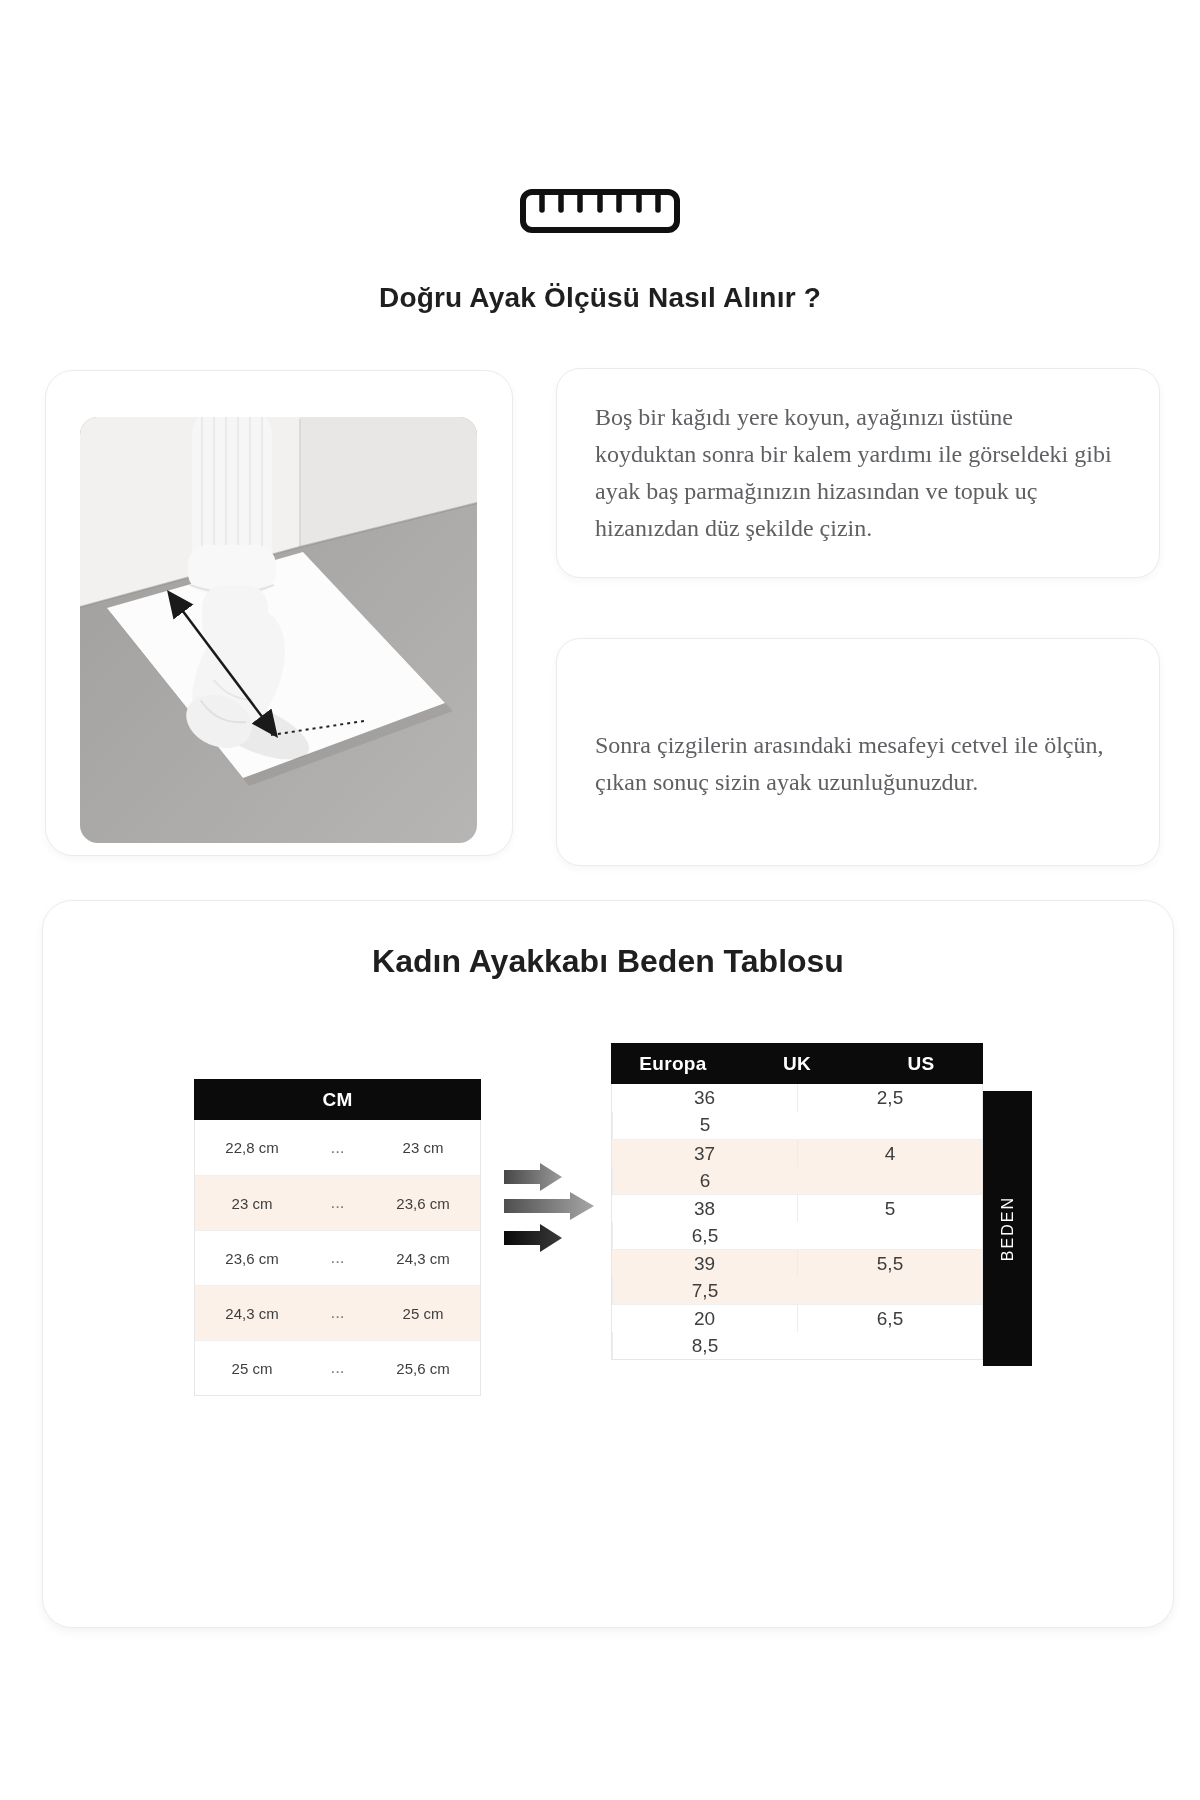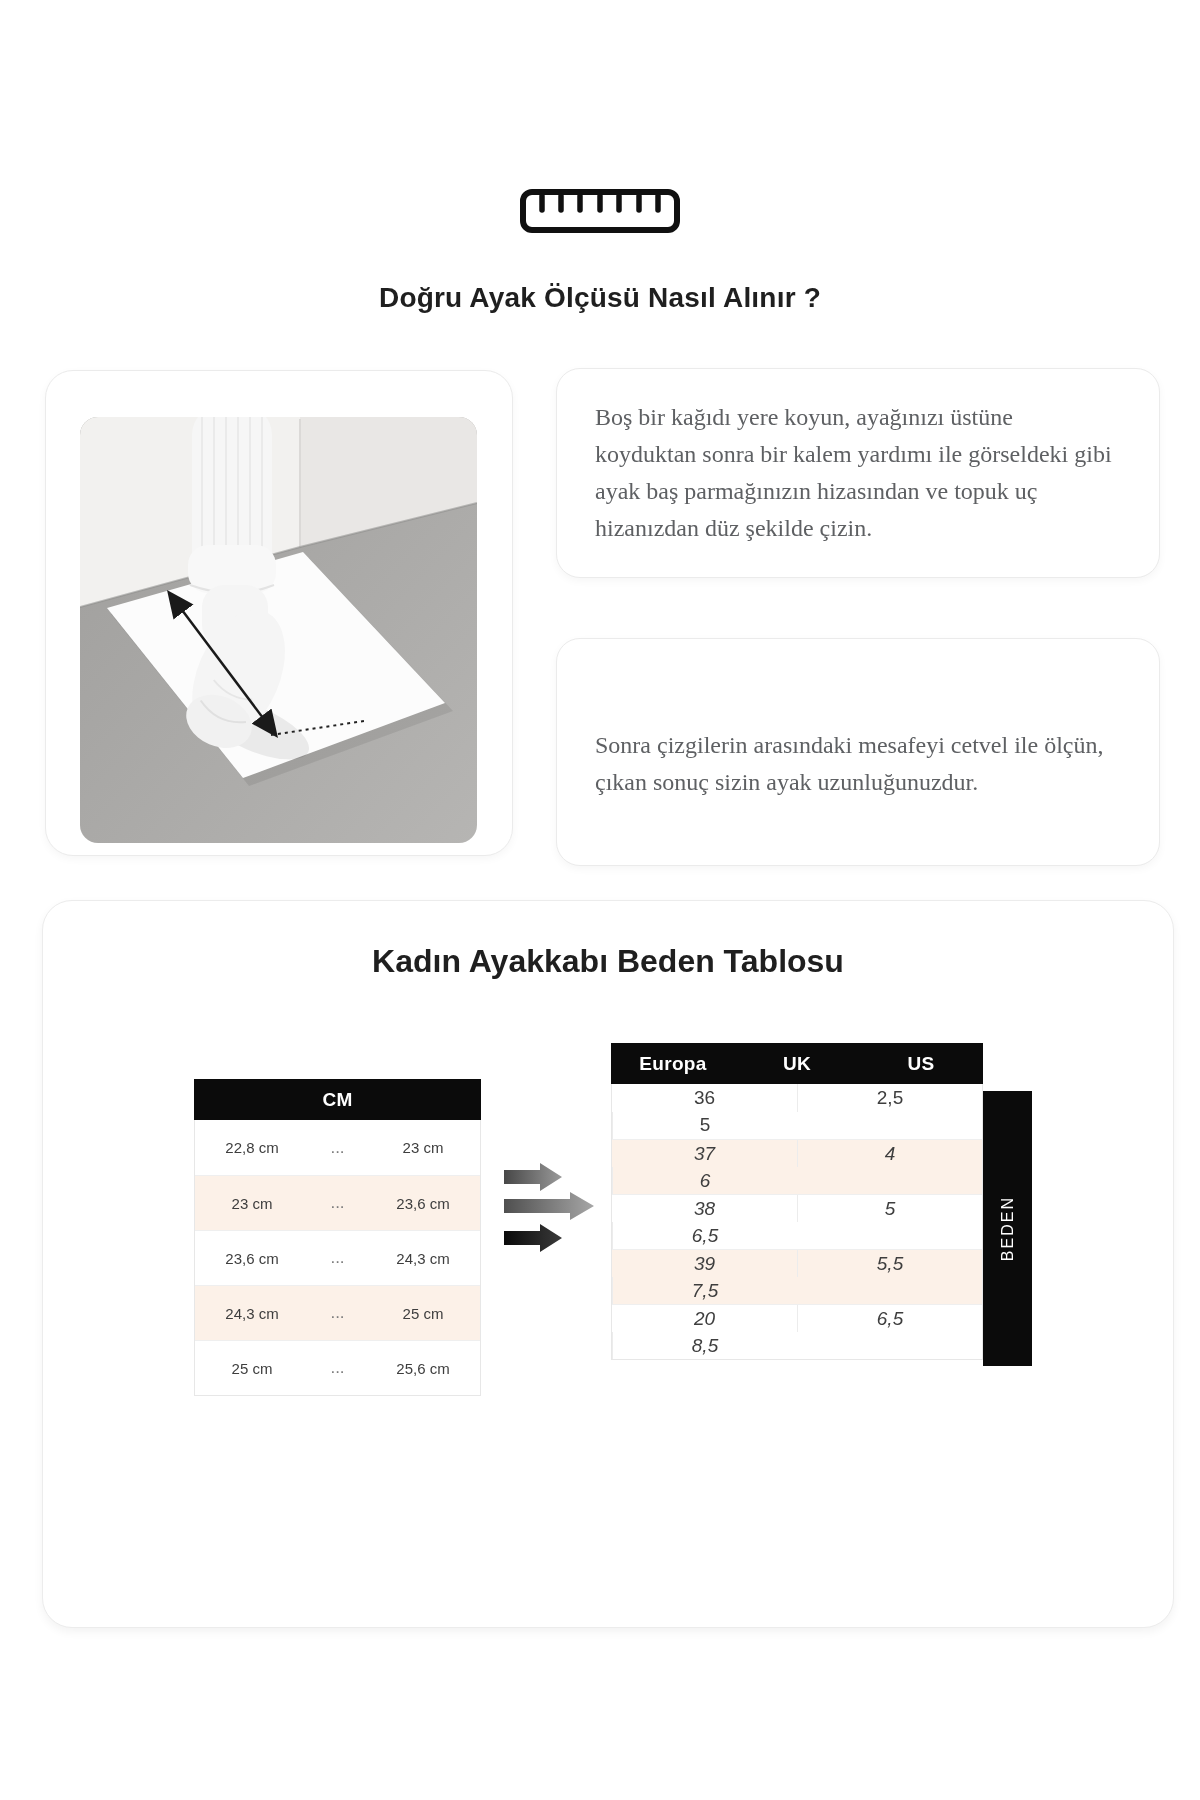--- a/index.html
+++ b/index.html
@@ -40,21 +40,21 @@
   .cm-sep { text-align:center; font-size:17px; color:#7b7b7b; }
 
   .arrows-wrap { position:absolute; left:455px; top:248px; width:110px; height:110px; }
 
   .size-table { position:absolute; left:568px; top:142px; width:372px; }
   .size-header-row { display:grid; grid-template-columns:1fr 1fr 1fr; background:#0b0b0b; height:41px; }
   .size-header-cell { color:#fff; font-size:19px; font-weight:600; display:flex;
     align-items:center; justify-content:center; letter-spacing:0.3px; }
   .size-body { border:1px solid #e7e7e7; border-top:none; }
   .size-row { display:grid; grid-template-columns:1fr 1fr; height:55px; }
-  .size-row + .size-row { border-top:1px solid #efefef;font-style:italic; }
+  .size-row + .size-row { border-top:1px solid #efefef; }
   .size-row:nth-child(even) { background:#fcf1e8; }
   .size-cell { display:flex; align-items:center; justify-content:center;
     font-size:19px; color:#3e3e3e; }
   .size-cell + .size-cell { border-left:1px solid #ececec; }
 
   .beden-bar { position:absolute; left:940px; top:190px; width:49px; height:275px;
     background:#0b0b0b; display:flex; align-items:center; justify-content:center; }
   .beden-label { writing-mode:vertical-rl; transform:rotate(180deg); color:#fff;
     font-size:16px; font-weight:500; letter-spacing:2px; }
 </style>

